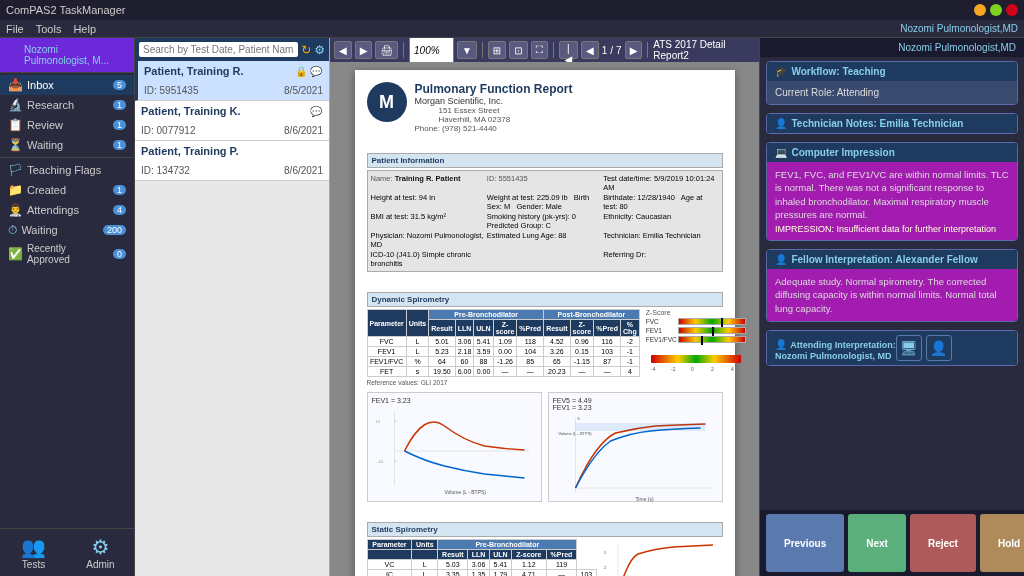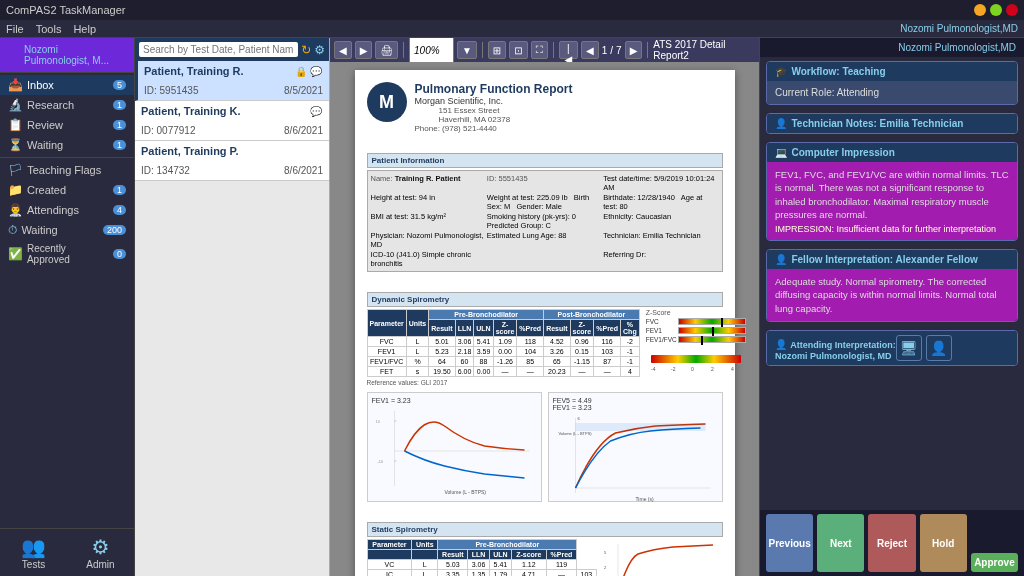--- a/index.html
+++ b/index.html
@@ -310,21 +310,21 @@
     
     #action-buttons {
       display: flex;
       gap: 4px;
       padding: 4px 6px;
       background: #1a1a2e;
       margin-top: auto;
     }
     .action-btn {
       flex: 1;
-      padding: 4px 2px;
+      padding: 4px 18px;
       border: none;
       border-radius: 3px;
       font-size: 10px;
       font-weight: bold;
       cursor: pointer;
       color: white;
     }
     .btn-prev { background: #5a7aaf; }
     .btn-next { background: #5aaf7a; }
     .btn-reject { background: #af5a5a; }

